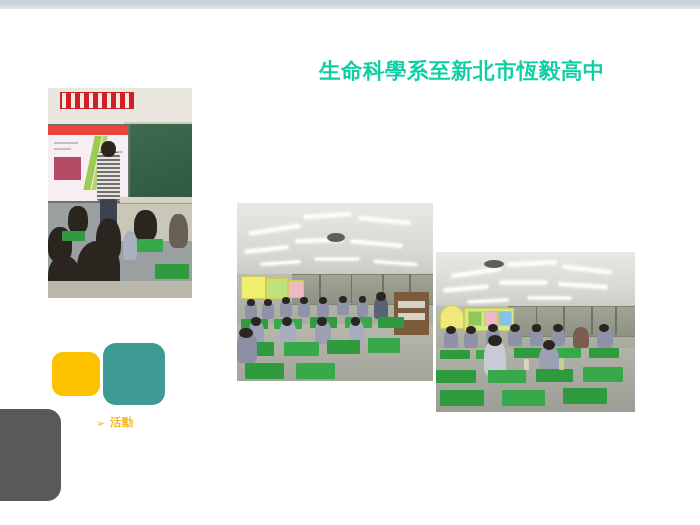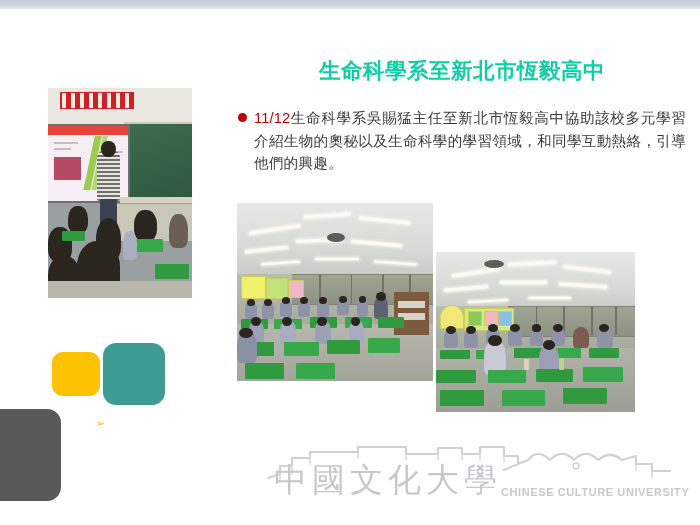--- a/index.html
+++ b/index.html
@@ -223,26 +223,20 @@
 <body>
 
 <div id="slide">
 
   <div class="top-band"></div>
 
   <div class="title">
     <span>生命科學系至新北市恆毅高中</span><br>
   </div>
 
-  <div class="body-block">
-    <div class="body-row">
-      <span class="bullet-dot"></span>
-      <div class="body-text"><span class="hl">11/12</span><span>生命科學系吳賜猛主任至新北市恆毅高中協助該校多元學習介紹生物的奧秘以及生命科學的學習領域，和同學互動熱絡，引導他們的興趣。</span></div>
-    </div>
-  </div>
 
   <div class="photo" id="photo-classroom-teacher">
     <div class="inner">
 
       <div style="position:absolute;left:0;top:0;width:100%;height:30%;background:#e9e7e0;"></div>
       <div class="banner-red" style="left:8%;top:2%;width:52%;height:8%;"></div>
       <div style="position:absolute;left:10%;top:2.5%;width:46%;height:7%;background:repeating-linear-gradient(90deg,#f3ece0 0 4px,#cf2027 4px 9px);"></div>
 
       <div class="board" style="left:53%;top:16%;width:47%;height:36%;"></div>
 
@@ -422,26 +416,17 @@
       <div style="position:absolute;left:44%;top:67%;width:2.5%;height:7%;background:#d8d2bf;border-radius:1px;"></div>
     </div>
   </div>
 
   <div class="sq" id="sq-yellow"></div>
   <div class="sq" id="sq-teal"></div>
   <div class="sq" id="sq-gray"></div>
 
   <div class="subcap">
     <span class="arrow">➢</span>
+    <div>活動</div>
   </div>
 
-  <div id="logo">
-    <svg width="410" height="52" viewBox="0 0 410 52" fill="none">
-      <path d="M2 34 L14 30 L14 22 L26 22 L26 14 L44 14 L44 8 L92 8 L92 3 L140 3 L140 10 L172 10 L172 4 L196 4 L196 10 L214 10 L214 3 L238 3 L238 12 L252 12 L252 20 L238 26
-               M252 20 L262 16 Q272 4 284 16 Q296 4 308 16 Q320 4 332 16 Q344 6 356 16 L370 12 L370 20 L386 20 L386 27 L404 27" stroke="#cfd1d3" stroke-width="2.2" fill="none" stroke-linejoin="round" stroke-linecap="round"></path>
-      <path d="M14 30 L14 38 M26 22 L26 30 M44 14 L44 20 M92 8 L92 14 M140 10 L140 16 M172 10 L172 16 M196 10 L196 16 M214 10 L214 16 M238 12 L238 18 M370 20 L370 26 M386 27 L386 33" stroke="#d8dadc" stroke-width="1.6" fill="none" stroke-linecap="round"></path>
-      <circle cx="310" cy="22" r="3" stroke="#d0d2d4" stroke-width="1.6" fill="none"></circle>
-    </svg>
-    <div class="logo-cn">中國文化大學</div>
-    <div class="logo-en">CHINESE CULTURE UNIVERSITY</div>
-  </div>
 
 </div>
 
 </body></html>

